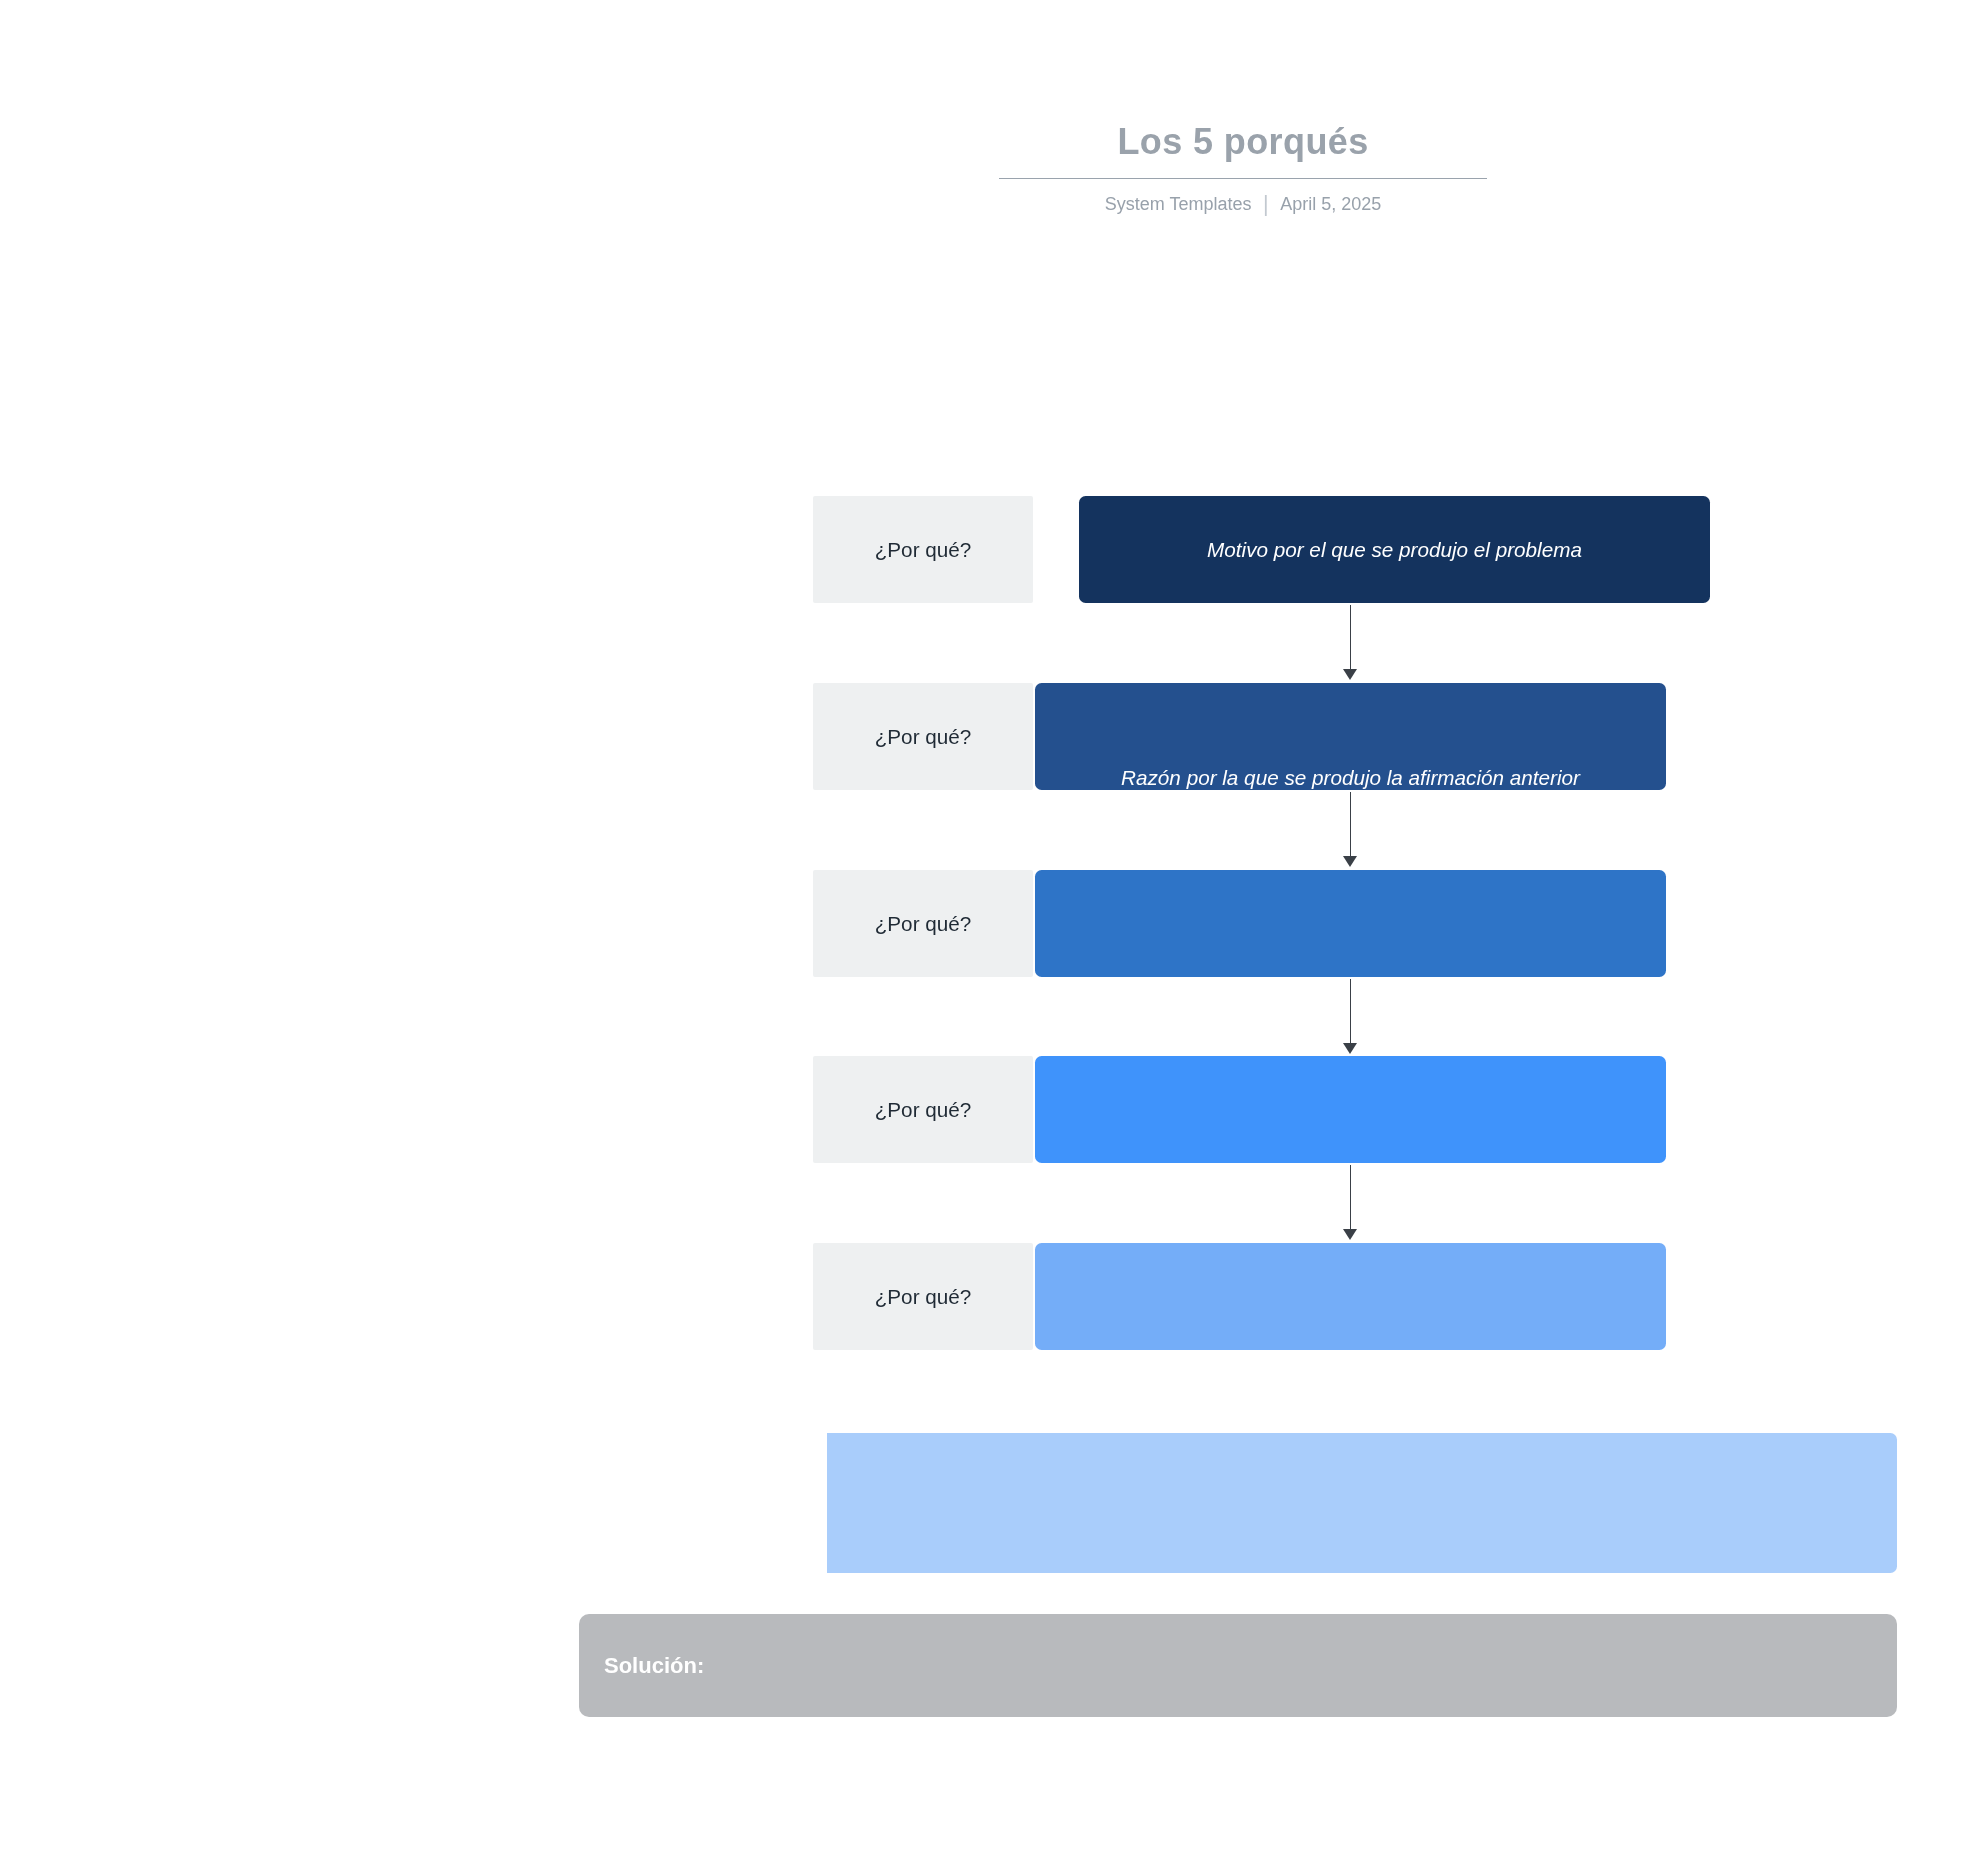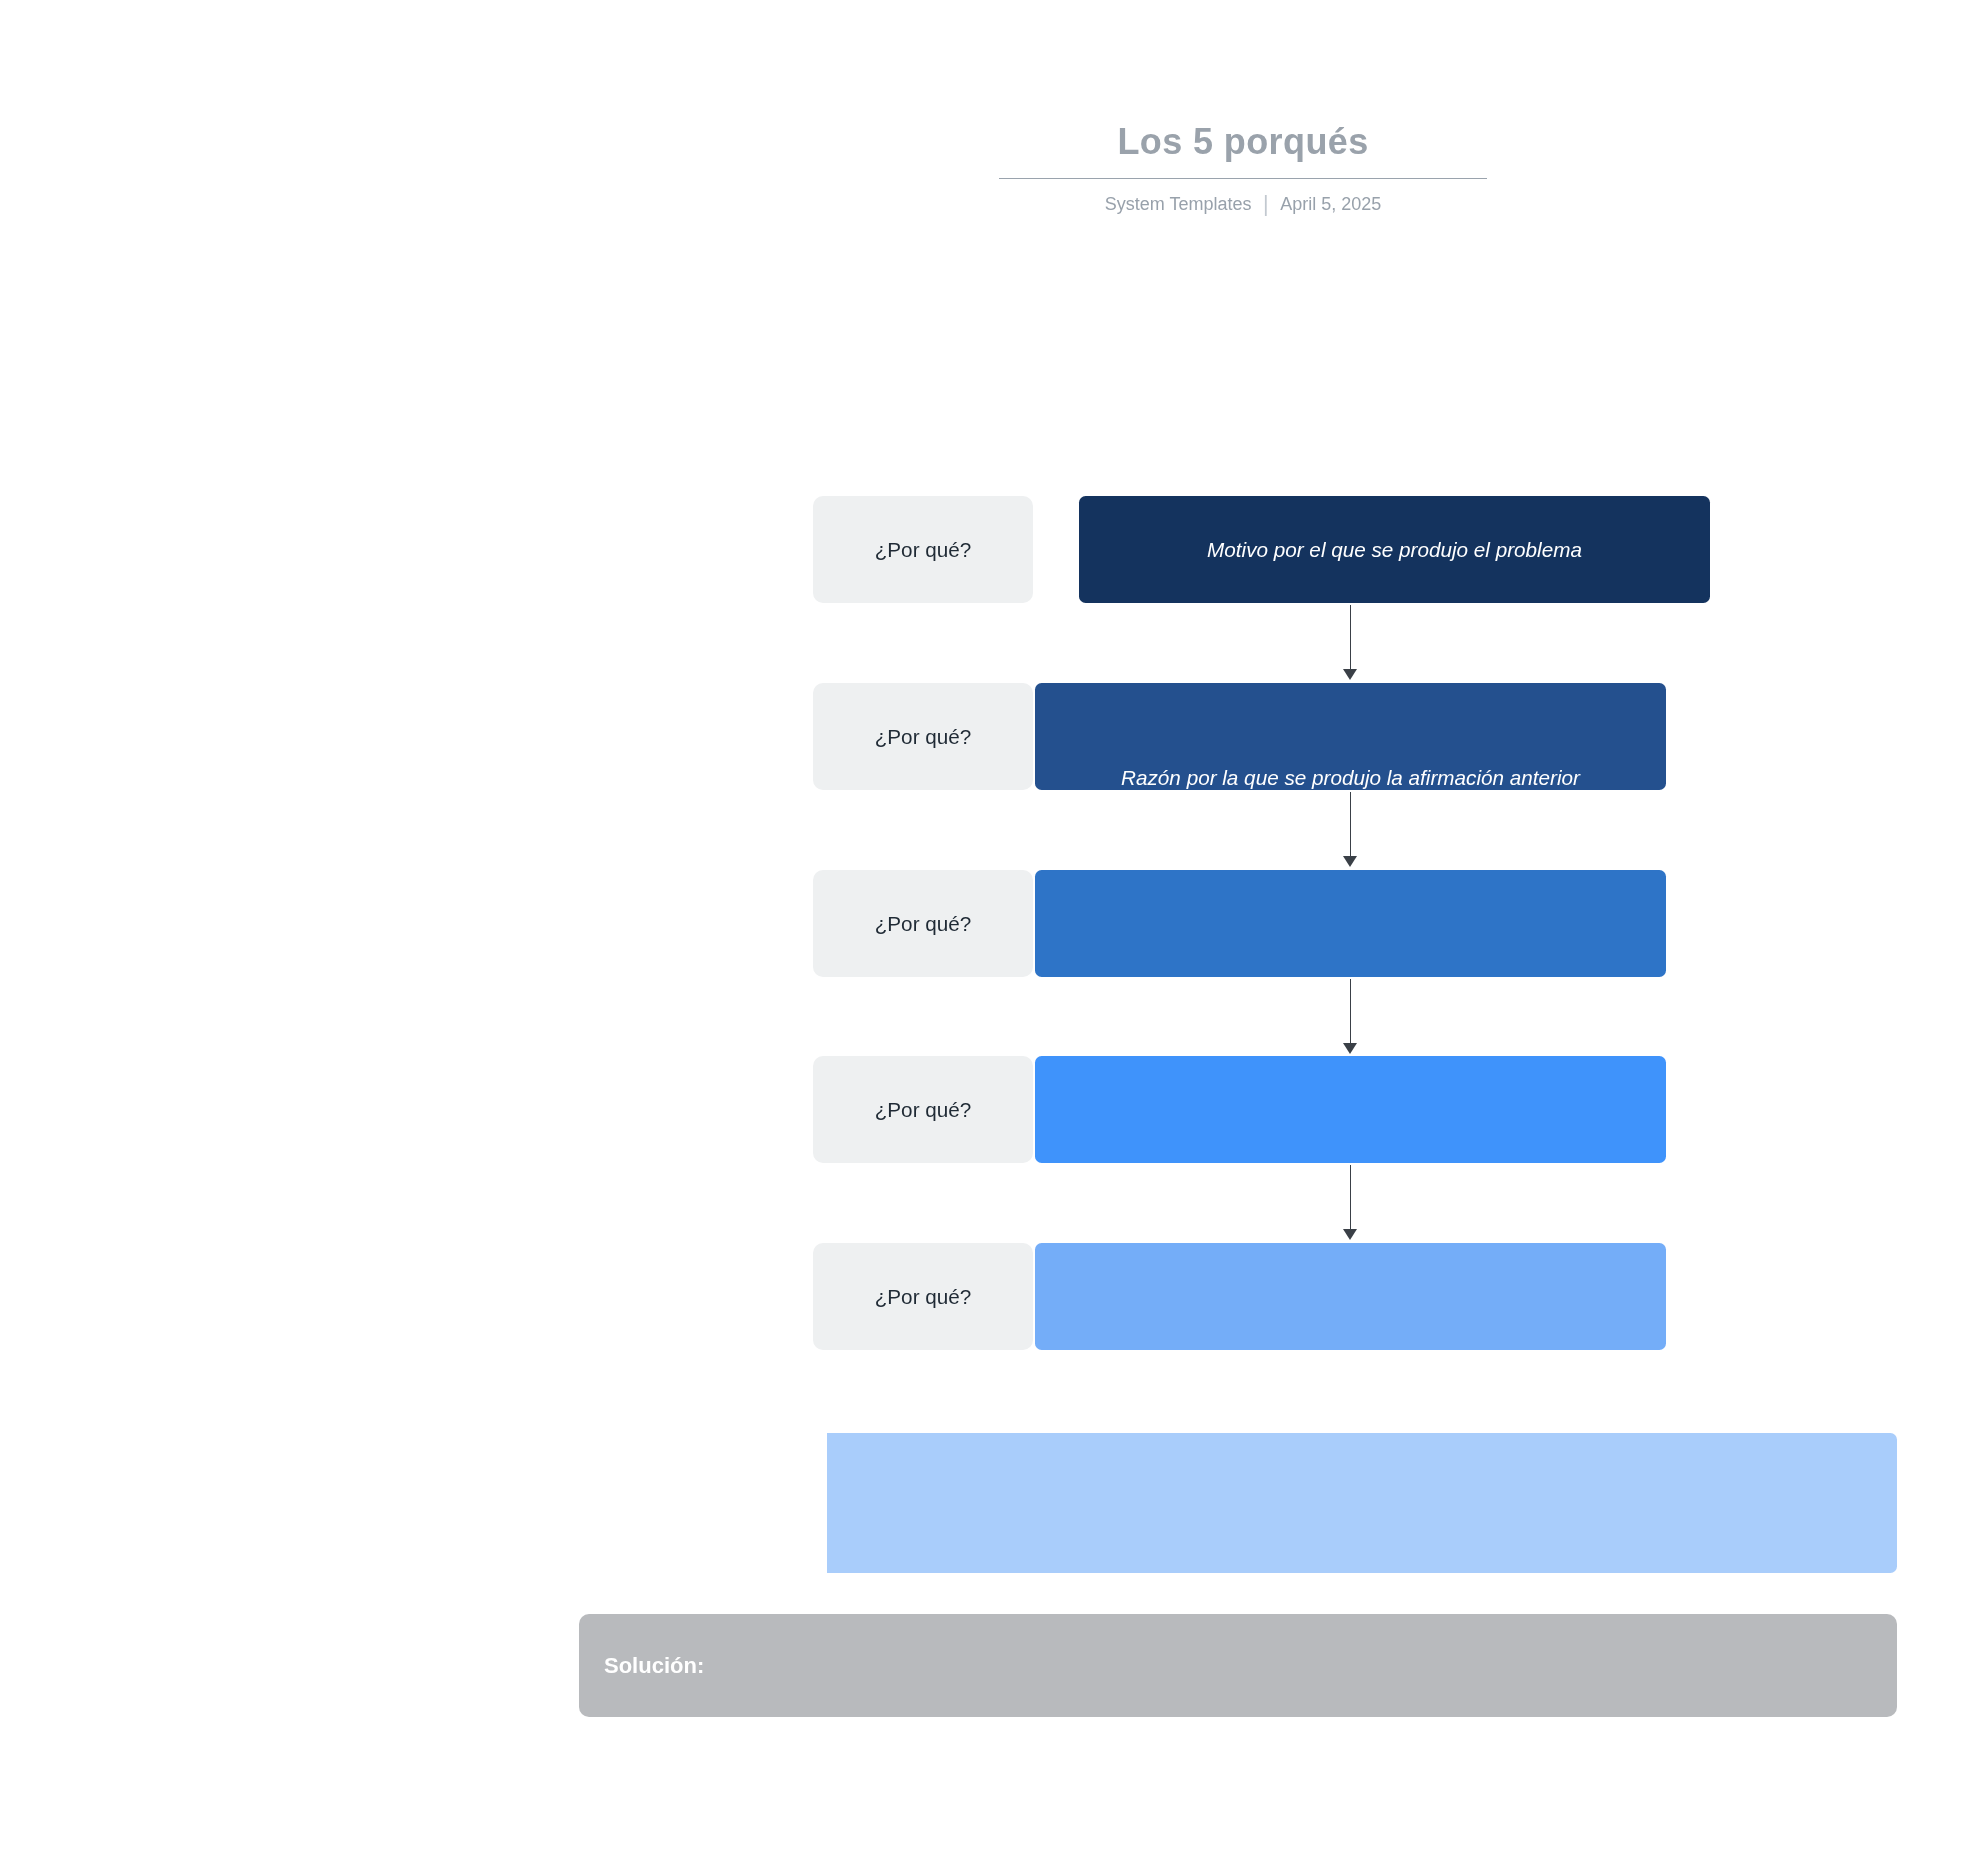--- a/index.html
+++ b/index.html
@@ -65,21 +65,21 @@
 
   
   .why-row { position: absolute; left: 813px; height: 107px; }
   .why-label {
     position: absolute;
     left: 0;
     top: 0;
     width: 220px;
     height: 107px;
     background: #eef0f1;
-    border-radius: 10px;
+    border-radius: 2px;
     display: flex;
     align-items: center;
     justify-content: center;
     font-size: 20.7px;
     color: #1f2a35;
   }
   .why-answer {
     position: absolute;
     left: 222px;
     top: 0;

